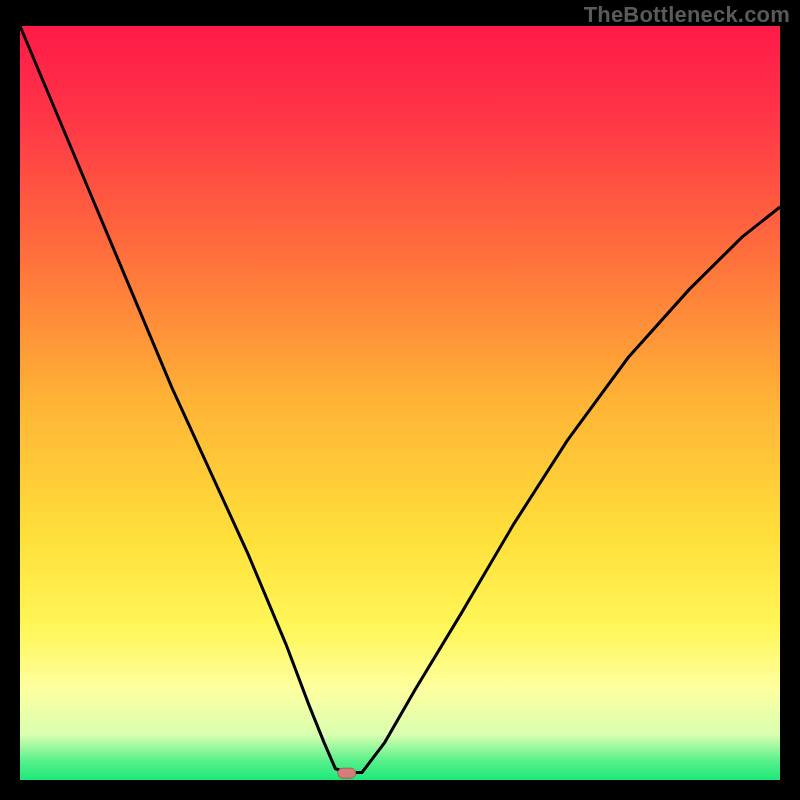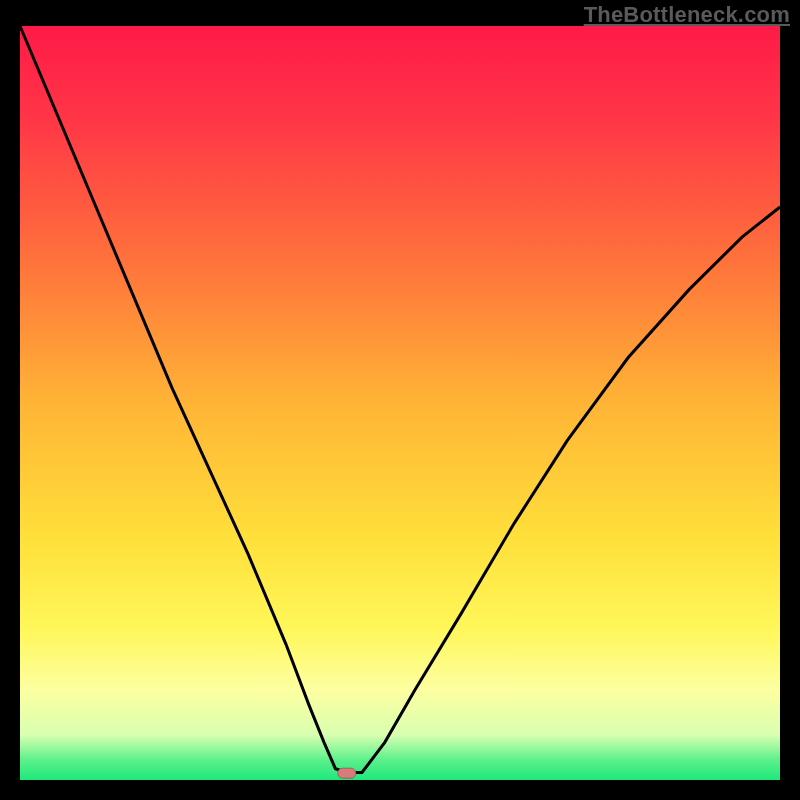--- a/index.html
+++ b/index.html
@@ -19,21 +19,20 @@
   }
   .watermark {
     position: absolute;
     top: 2px;
     right: 10px;
     font-size: 22px;
     font-weight: 600;
     color: #5a5a5a;
     letter-spacing: 0.2px;
     z-index: 10;
-    text-decoration: underline;
   }
   svg {
     position: absolute;
     top: 0;
     left: 0;
   }
 </style>
 </head>
 <body>
 

